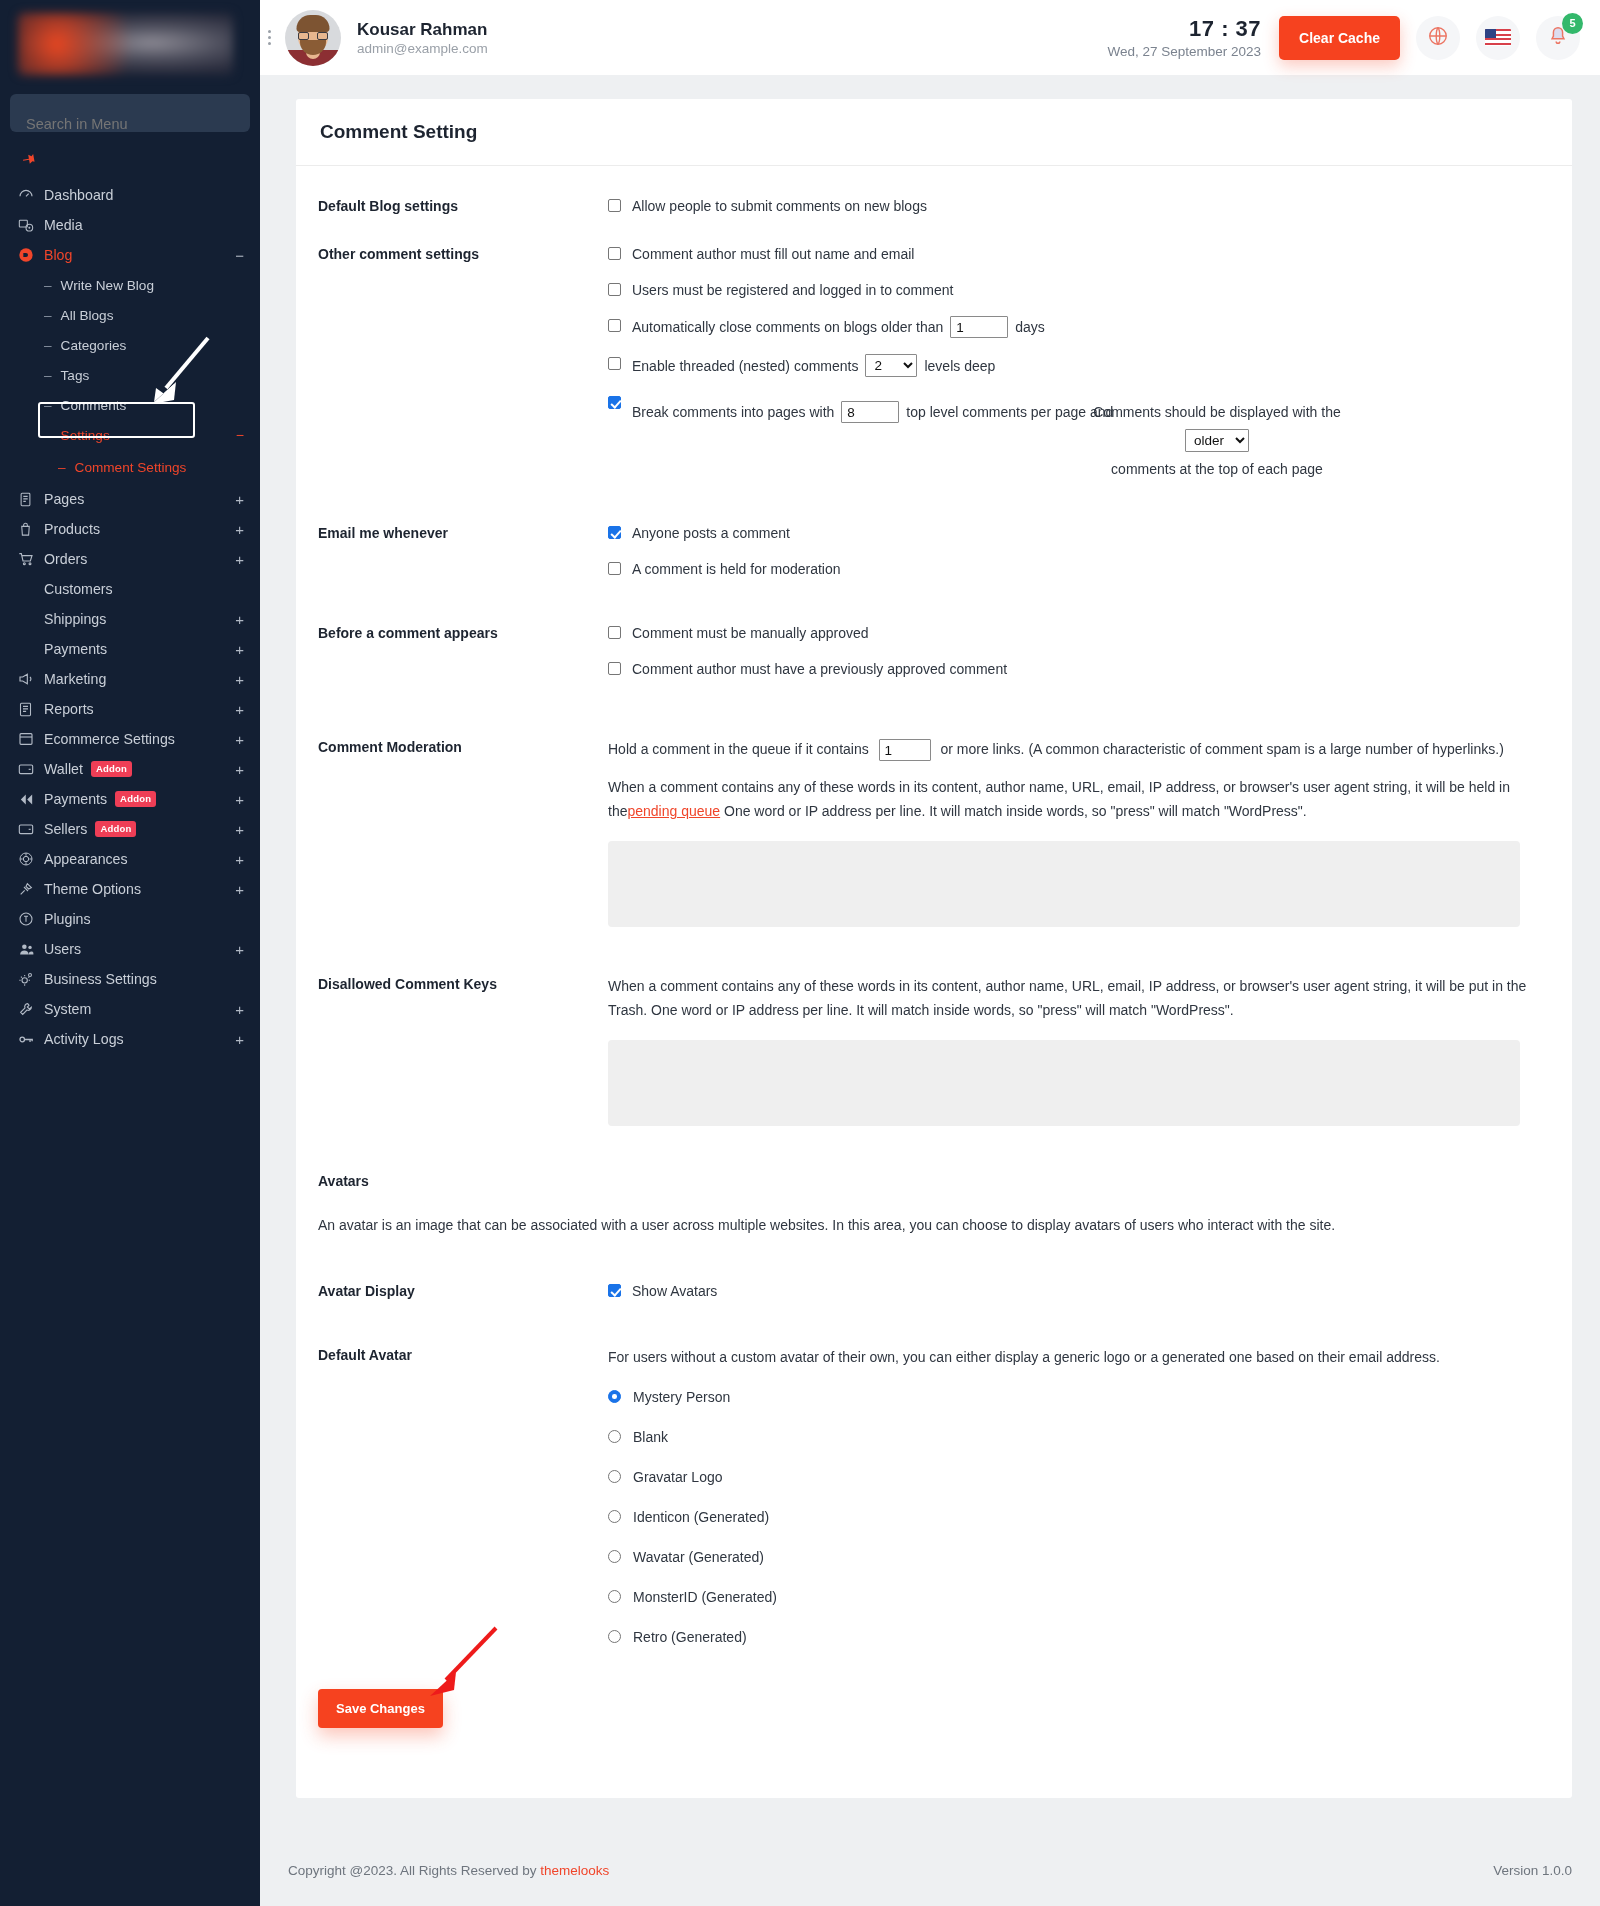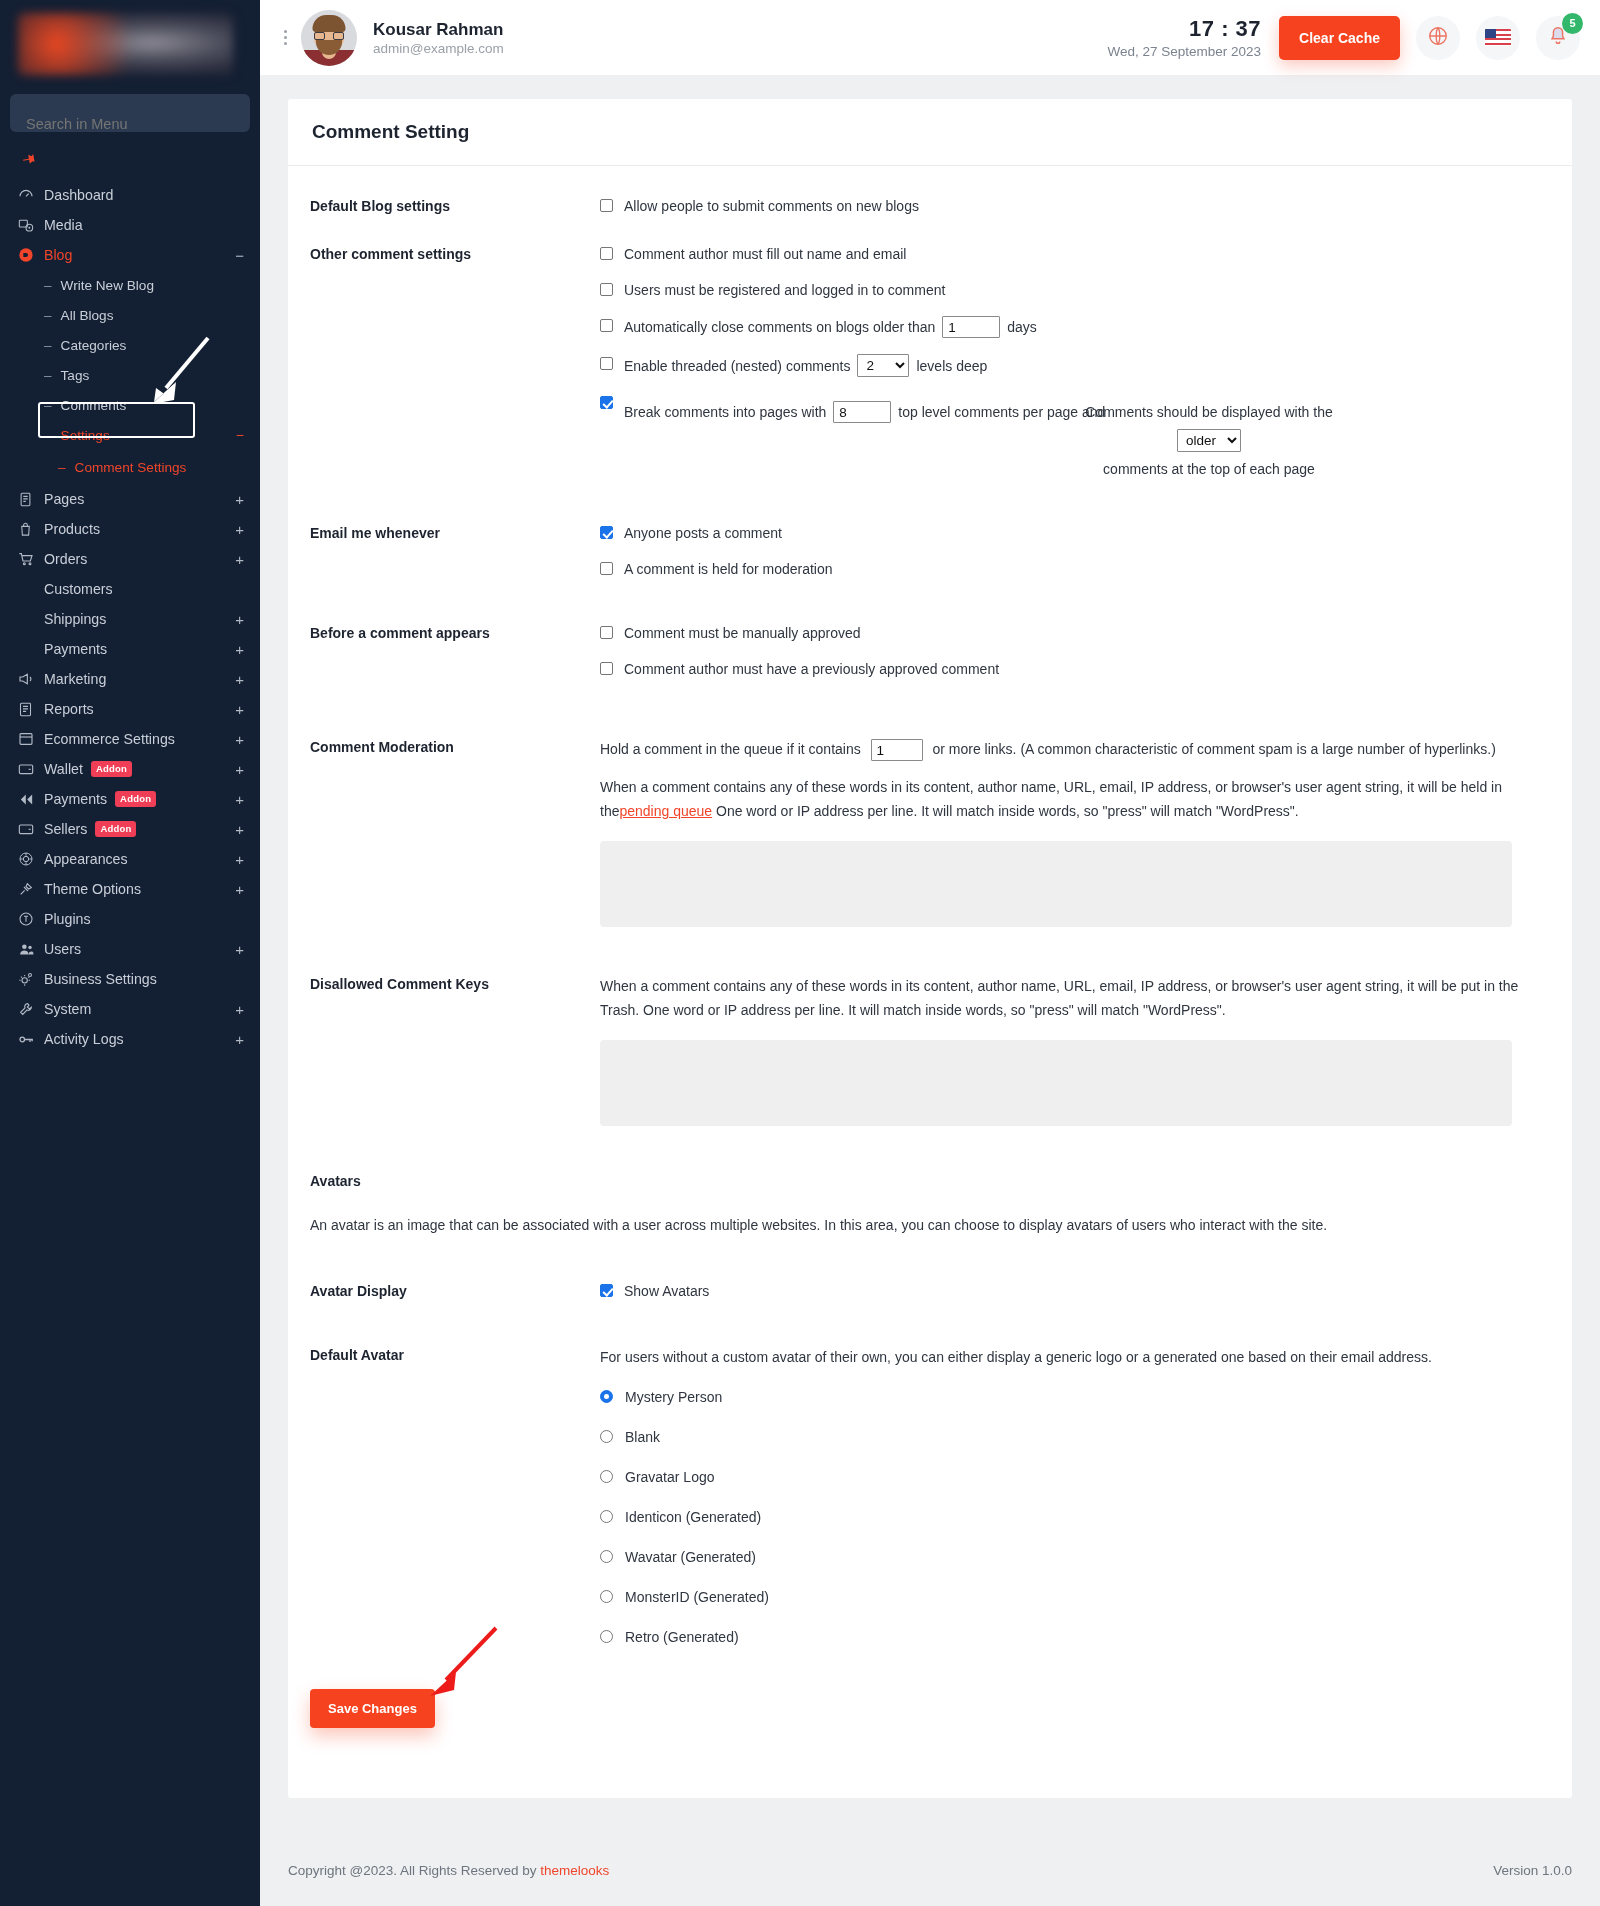--- a/index.html
+++ b/index.html
@@ -90,21 +90,21 @@
     letter-spacing: .2px;
   }
 
   
   .main {
     flex: 1; height: 1906px; background: #eef0f2;
     display: flex; flex-direction: column; overflow: hidden;
   }
   .topbar {
     height: 75px; min-height: 75px; background: #fff;
-    display: flex; align-items: center; padding: 0 20px 0 24px;
+    display: flex; align-items: center; padding: 0 20px 0 8px;
   }
   .dots { display: flex; flex-direction: column; gap: 3px; margin-right: 14px; cursor: pointer; }
   .dots i { width: 3px; height: 3px; background: #9aa0a8; border-radius: 50%; display: block; }
   .avatar {
     width: 56px; height: 56px; border-radius: 50%; overflow: hidden;
     background: #d8dadd; position: relative; margin-right: 16px; flex: none;
   }
   .avatar .head { position:absolute; left:50%; top:9px; transform:translateX(-50%); width:30px; height:32px; background:#e7b78f; border-radius:48% 48% 42% 42%; }
   .avatar .hair { position:absolute; left:50%; top:5px; transform:translateX(-50%); width:33px; height:17px; background:#7d5432; border-radius:16px 16px 4px 4px; }
   .avatar .glasses { position:absolute; left:50%; top:22px; transform:translateX(-50%); width:30px; height:8px; }
@@ -137,21 +137,21 @@
     background: repeating-linear-gradient(180deg, #d8404a 0 2.3px, #fff 2.3px 4.6px);
   }
   .flag .canton { position: absolute; left: 0; top: 0; width: 11px; height: 9px; background: #2f4485; }
   .notif-badge {
     position: absolute; top: -3px; right: -3px; background: #33b86b; color: #fff;
     font-size: 11px; font-weight: bold; width: 21px; height: 21px; border-radius: 50%;
     display: flex; align-items: center; justify-content: center;
   }
 
   
-  .content { flex: 1; padding: 24px 28px 0 28px; overflow: hidden; }
+  .content { flex: 1; padding: 24px 28px 0 28px; overflow: hidden; margin-left: 8px; }
   .card { background: #fff; border-radius: 3px; }
   .card-head { padding: 22px 24px; border-bottom: 1px solid #ececec; }
   .card-title { font-size: 19px; font-weight: bold; color: #1d2430; }
   .card-body { padding: 30px 22px 40px 22px; }
 
   .frow { display: flex; margin-bottom: 0px; }
   .flabel {
     width: 290px; min-width: 290px; font-size: 14px; font-weight: bold;
     color: #1d2430; padding-top: 2px;
   }

